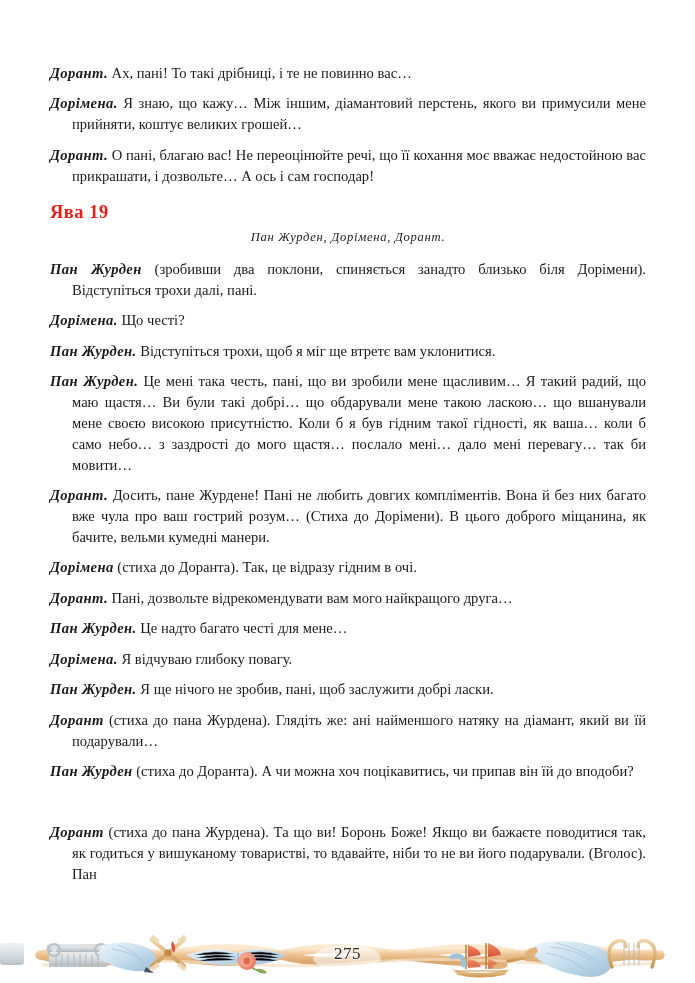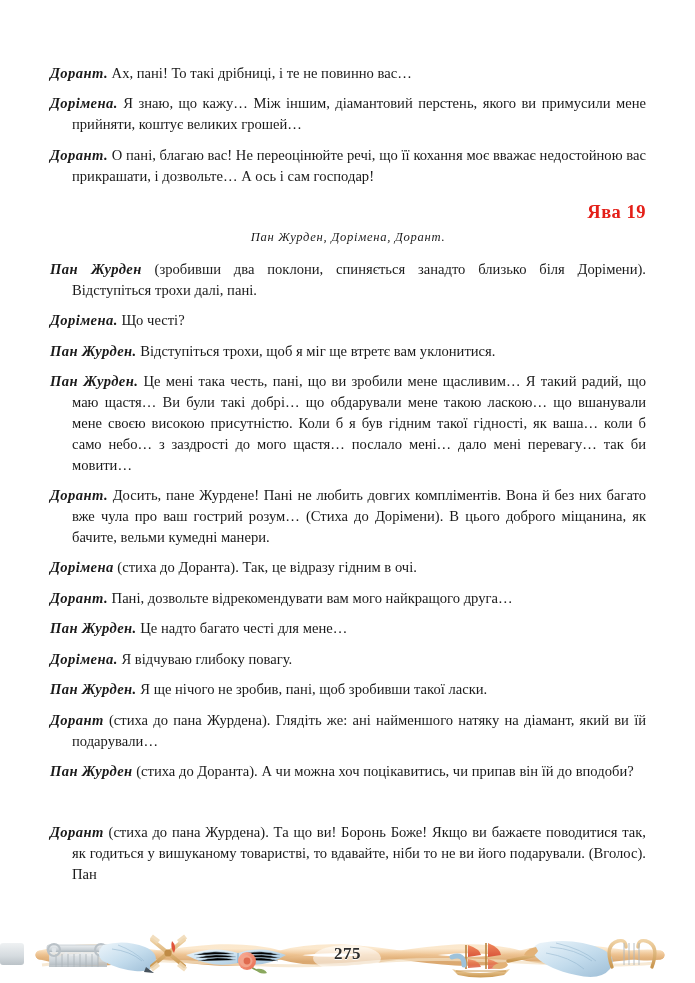--- a/index.html
+++ b/index.html
@@ -45,21 +45,21 @@
   .speaker {
     font-style: italic;
     font-weight: bold;
     letter-spacing: 0.4px;
   }
 
   
   .scene-heading {
     margin: 15px 0 0 0;
     padding: 0;
-    text-align: right;
+    text-align: left;
     color: #e41f18;
     font-weight: bold;
     font-size: 18.5px;
     letter-spacing: 0.5px;
   }
   .scene-cast {
     margin: 7px 0 14px 0;
     text-align: center;
     font-style: italic;
     font-weight: normal;
@@ -77,21 +77,21 @@
   }
   #footer-ornament svg { display: block; width: 695px; height: 62px; }
 
   #page-number {
     position: absolute;
     left: 0;
     right: 0;
     bottom: 19px;
     text-align: center;
     font-family: "Liberation Serif", "DejaVu Serif", serif;
-    font-weight: bold;
+    font-weight: normal;
     font-size: 17px;
     color: #2b2b2b;
     letter-spacing: 0.5px;
     text-shadow: 0 1px 0 rgba(255,255,255,.85);
   }
 </style>
 </head>
 <body>
 
 <div id="page">
@@ -132,21 +132,21 @@
     <p class="speech">
       <span class="speaker">Дорант.</span><span> Пані, дозвольте відрекомендувати вам мого найкращого друга…</span>
     </p>
     <p class="speech">
       <span class="speaker">Пан Журден.</span><span> Це надто багато честі для мене…</span>
     </p>
     <p class="speech">
       <span class="speaker">Дорімена.</span><span> Я відчуваю глибоку повагу.</span>
     </p>
     <p class="speech">
-      <span class="speaker">Пан Журден.</span><span> Я ще нічого не зробив, пані, щоб зробивши такої ласки.</span>
+      <span class="speaker">Пан Журден.</span><span> Я ще нічого не зробив, пані, щоб заслужити добрі ласки.</span>
     </p>
     <p class="speech">
       <span class="speaker">Дорант</span><span> (стиха до пана Журдена). Глядіть же: ані найменшого натяку на діамант, який ви їй подарували…</span>
     </p>
     <p class="speech">
       <span class="speaker">Пан Журден</span><span> (стиха до Доранта). А чи можна хоч поцікавитись, чи припав він їй до вподоби?</span>
     </p>
     <p class="speech">
       <span class="speaker">Дорант</span><span> (стиха до пана Журдена). Та що ви! Боронь Боже! Якщо ви бажаєте поводитися так, як годиться у вишуканому товаристві, то вдавайте, ніби то не ви його подарували. (Вголос). Пан</span>
     </p>

